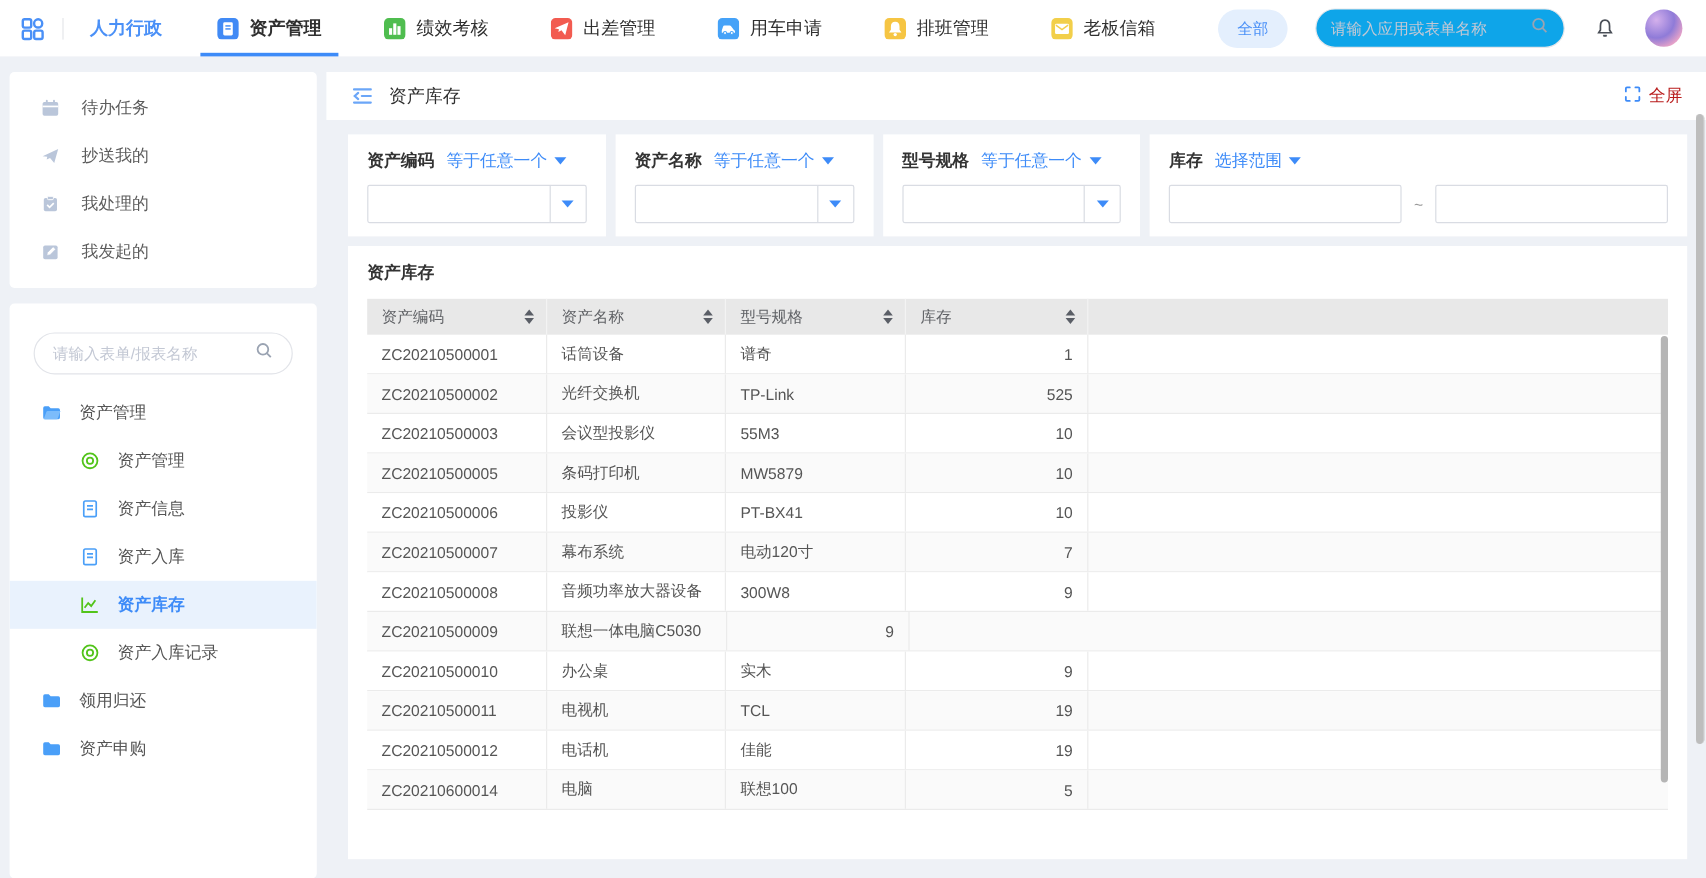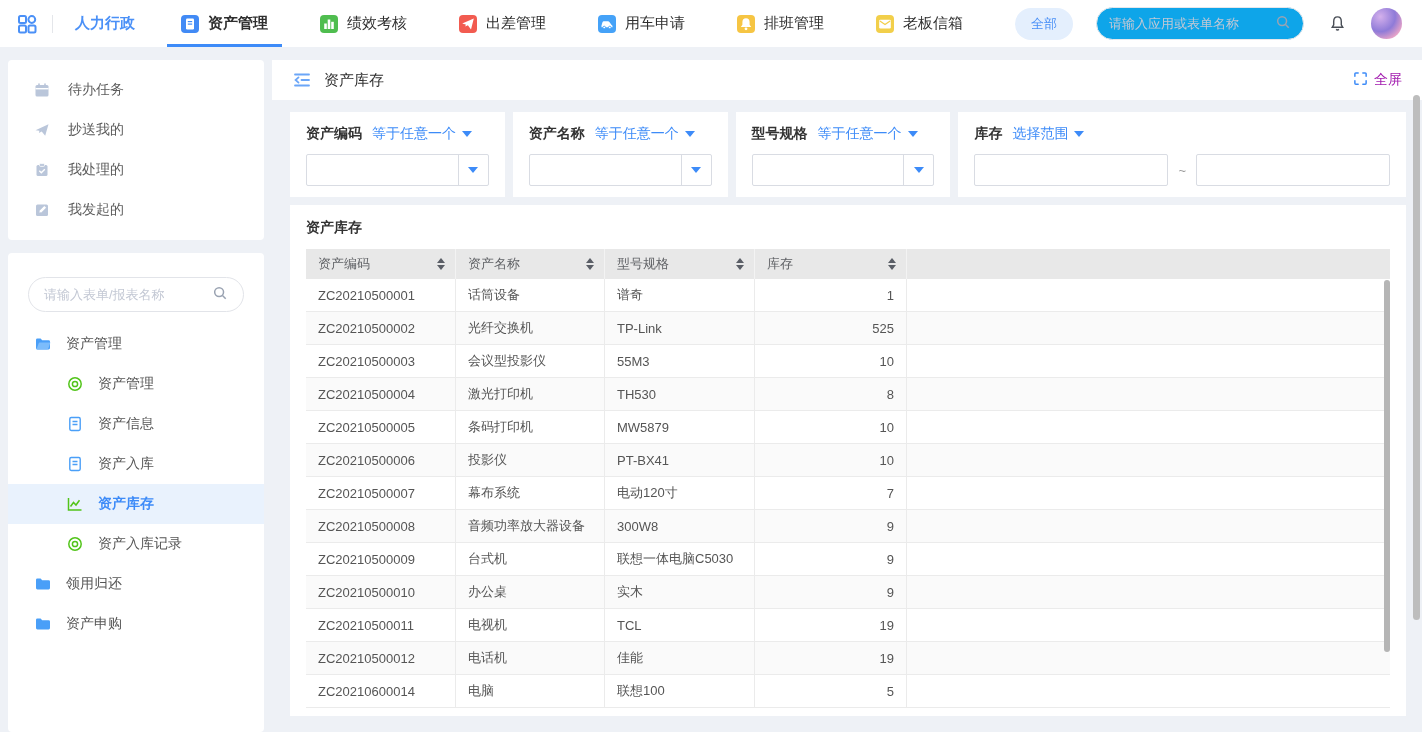--- a/index.html
+++ b/index.html
@@ -38,21 +38,21 @@
   .tree-item { height:40px; display:flex; align-items:center; gap:14px; font-size:14px; color:#555; padding-left:26px; cursor:pointer; }
   .tree-item.level1 { padding-left:58px; }
   .tree-item.active { background:#e9f2fd; color:#3d8bf8; font-weight:bold; }
   .tree-item svg { display:block; flex-shrink:0; }
 
   
   .main { flex:1; display:flex; flex-direction:column; margin:13px 0 0 8px; min-width:0; }
   .main-header { height:40px; background:#fff; display:flex; align-items:center; justify-content:space-between; padding:0 20px; flex-shrink:0; }
   .mh-left { display:flex; align-items:center; gap:12px; font-size:15px; color:#2f2f2f; }
   .collapse-btn { cursor:pointer; display:flex; }
-  .fullscreen-btn { display:flex; align-items:center; gap:6px; color:#a21caf; font-size:14px; cursor:pointer;justify-content:center; }
+  .fullscreen-btn { display:flex; align-items:center; gap:6px; color:#b91c1c; font-size:14px; cursor:pointer;justify-content:center; }
 
   .content { flex:1; display:flex; flex-direction:column; padding:12px 16px 16px 18px; min-height:0; }
   .filters { display:flex; gap:8px; flex-shrink:0; }
   .filter-card { flex:1; background:#fff; padding:13px 16px; height:85px; }
   .filter-head { display:flex; align-items:center; gap:10px; font-size:14px; }
   .filter-label { color:#333; font-weight:bold; }
   .filter-op { color:#3d8bf8; display:flex; align-items:center; gap:6px; cursor:pointer; }
   .caret { width:0; height:0; border-left:5px solid transparent; border-right:5px solid transparent; border-top:6px solid #3d8bf8; }
   .filter-control { margin-top:11px; display:flex; align-items:center; }
   .select-box { flex:1; height:32px; border:1px solid #d9dce3; border-radius:2px; display:flex; background:#fff; cursor:pointer; }
@@ -447,27 +447,20 @@
                 <div class="t-cell filler"></div>
               </div>
               <div class="t-row">
                 <div class="t-cell w0">ZC20210500003</div>
                 <div class="t-cell w1">会议型投影仪</div>
                 <div class="t-cell w2">55M3</div>
                 <div class="t-cell w3 num">10</div>
                 <div class="t-cell filler"></div>
               </div>
               <div class="t-row">
-                <div class="t-cell w0">ZC20210500004</div>
-                <div class="t-cell w1">激光打印机</div>
-                <div class="t-cell w2">TH530</div>
-                <div class="t-cell w3 num">8</div>
-                <div class="t-cell filler"></div>
-              </div>
-              <div class="t-row">
                 <div class="t-cell w0">ZC20210500005</div>
                 <div class="t-cell w1">条码打印机</div>
                 <div class="t-cell w2">MW5879</div>
                 <div class="t-cell w3 num">10</div>
                 <div class="t-cell filler"></div>
               </div>
               <div class="t-row">
                 <div class="t-cell w0">ZC20210500006</div>
                 <div class="t-cell w1">投影仪</div>
                 <div class="t-cell w2">PT-BX41</div>
@@ -483,21 +476,20 @@
               </div>
               <div class="t-row">
                 <div class="t-cell w0">ZC20210500008</div>
                 <div class="t-cell w1">音频功率放大器设备</div>
                 <div class="t-cell w2">300W8</div>
                 <div class="t-cell w3 num">9</div>
                 <div class="t-cell filler"></div>
               </div>
               <div class="t-row">
                 <div class="t-cell w0">ZC20210500009</div>
-                <div class="t-cell w1">台式机</div>
                 <div class="t-cell w2">联想一体电脑C5030</div>
                 <div class="t-cell w3 num">9</div>
                 <div class="t-cell filler"></div>
               </div>
               <div class="t-row">
                 <div class="t-cell w0">ZC20210500010</div>
                 <div class="t-cell w1">办公桌</div>
                 <div class="t-cell w2">实木</div>
                 <div class="t-cell w3 num">9</div>
                 <div class="t-cell filler"></div>

